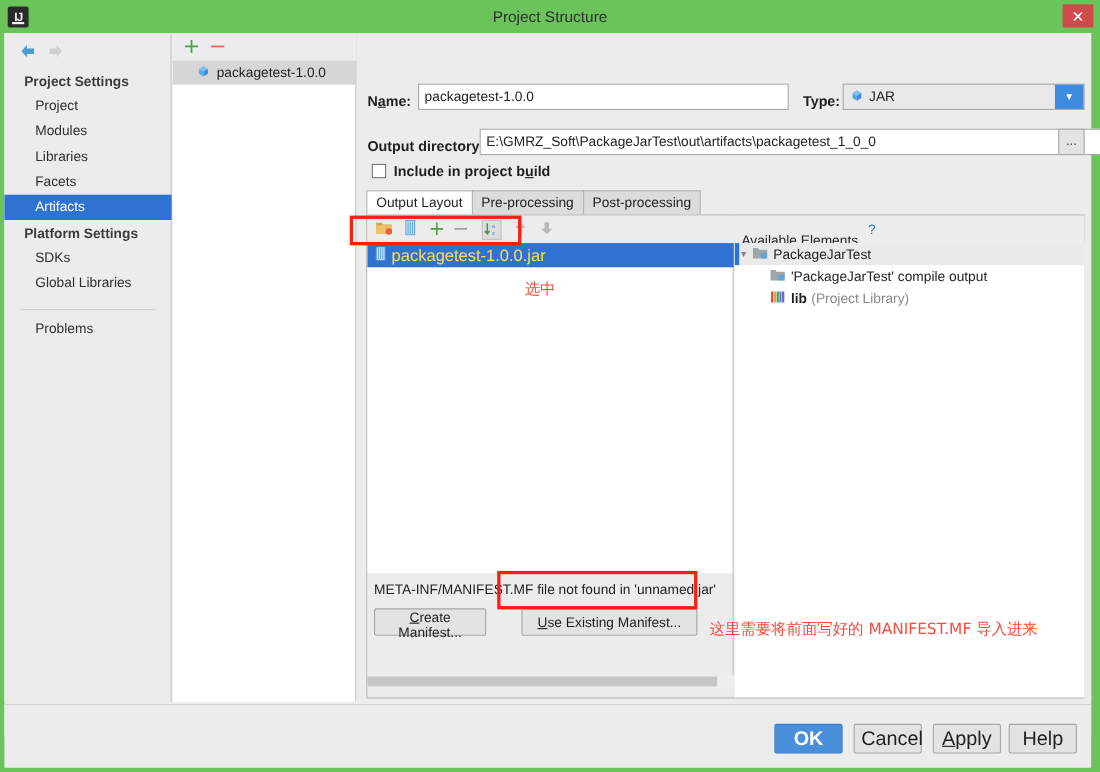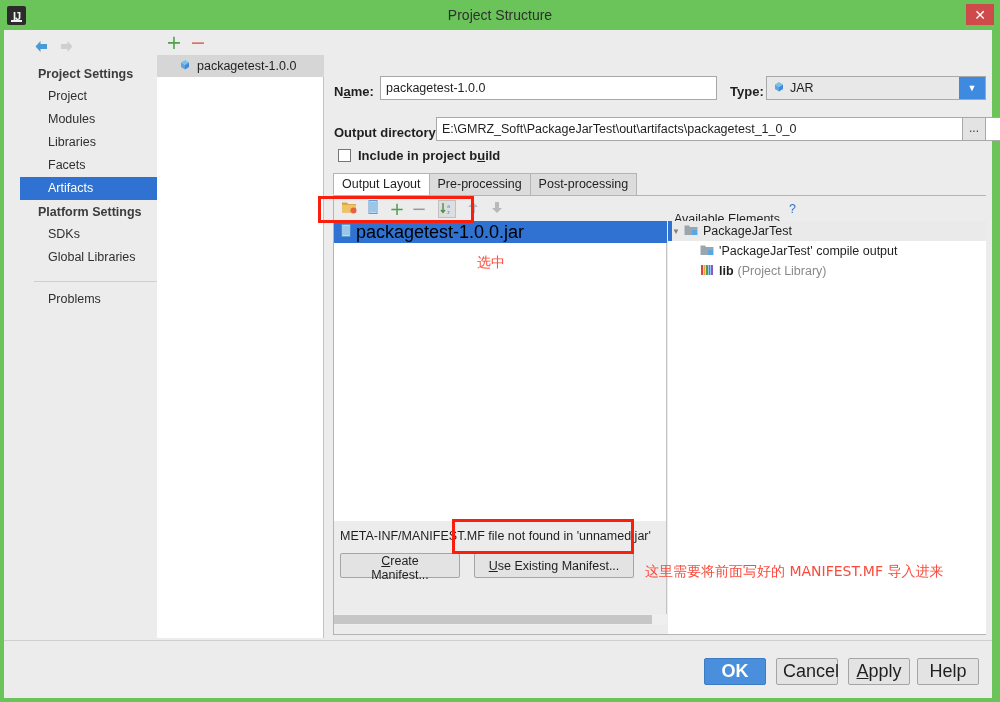--- a/index.html
+++ b/index.html
@@ -46,21 +46,21 @@
 
   
   #content {
     position: absolute; left: 4px; top: 30px; width: 988px; height: 640px;
     background: #ececec;
   }
 
   
   #sidebar {
     position: absolute; left: 0; top: 0; width: 152px; height: 608px;
-    background: #ececec; border-right: 1px solid #c3c3c3; margin-left: 16px;
+    background: #ececec; border-right: 1px solid #c3c3c3;
   }
   #nav-arrows { position: absolute; left: 10px; top: 6px; height: 24px; }
   .nav-arrow {
     display: inline-block; width: 22px; height: 22px; cursor: pointer;
     vertical-align: top;
   }
   .nav-arrow svg { display: block; margin: 4px auto; }
   #sidebar-list { position: absolute; left: 0; top: 32px; width: 152px; }
   .side-group {
     padding: 5px 0 4px 18px; font-weight: bold; color: #3c3c3c; font-size: 12.5px;
@@ -164,35 +164,35 @@
   }
   #tree-pane {
     position: absolute; left: 0; top: 25px; width: 333px; height: 300px;
     background: #ffffff; border-right: 1px solid #c3c3c3;
   }
   #jar-row {
     position: absolute; left: 0; top: 0; width: 333px; height: 22px;
     background: #2f72d1; display: flex; align-items: center; cursor: pointer;
   }
   #jar-row .ico { margin: 0 5px 0 7px; }
-  #jar-row .lbl { font-size: 18px; color: #000000; }
+  #jar-row .lbl { font-size: 15px; color: #fde047; }
   #manifest-pane {
     position: absolute; left: 0; top: 325px; width: 333px; height: 93px;
     background: #ececec; border-right: 1px solid #c3c3c3;
   }
   #manifest-msg {
     position: absolute; left: 6px; top: 8px; font-size: 12.5px; color: #1f1f1f;
     white-space: nowrap;
   }
   .btn {
     background: #e3e3e3; border: 1px solid #a5a5a5; border-radius: 2px;
     font-size: 12.5px; color: #1f1f1f; cursor: pointer; height: 25px;
     padding: 0 10px; font-family: "Liberation Sans", sans-serif;
   }
-  #create-manifest-btn { position: absolute; left: 6px; top: 32px; width: 120px; }
+  #create-manifest-btn { position: absolute; left: 6px; top: 32px; width: 102px; }
   #use-manifest-btn { position: absolute; left: 140px; top: 32px; width: 160px; }
   #hscroll {
     position: absolute; left: 0; top: 418px; width: 333px; height: 11px;
     background: #efefef;
   }
   #hscroll .thumb {
     position: absolute; left: 0; top: 1px; width: 318px; height: 9px;
     background: #c6c6c6; cursor: pointer;
   }
 

